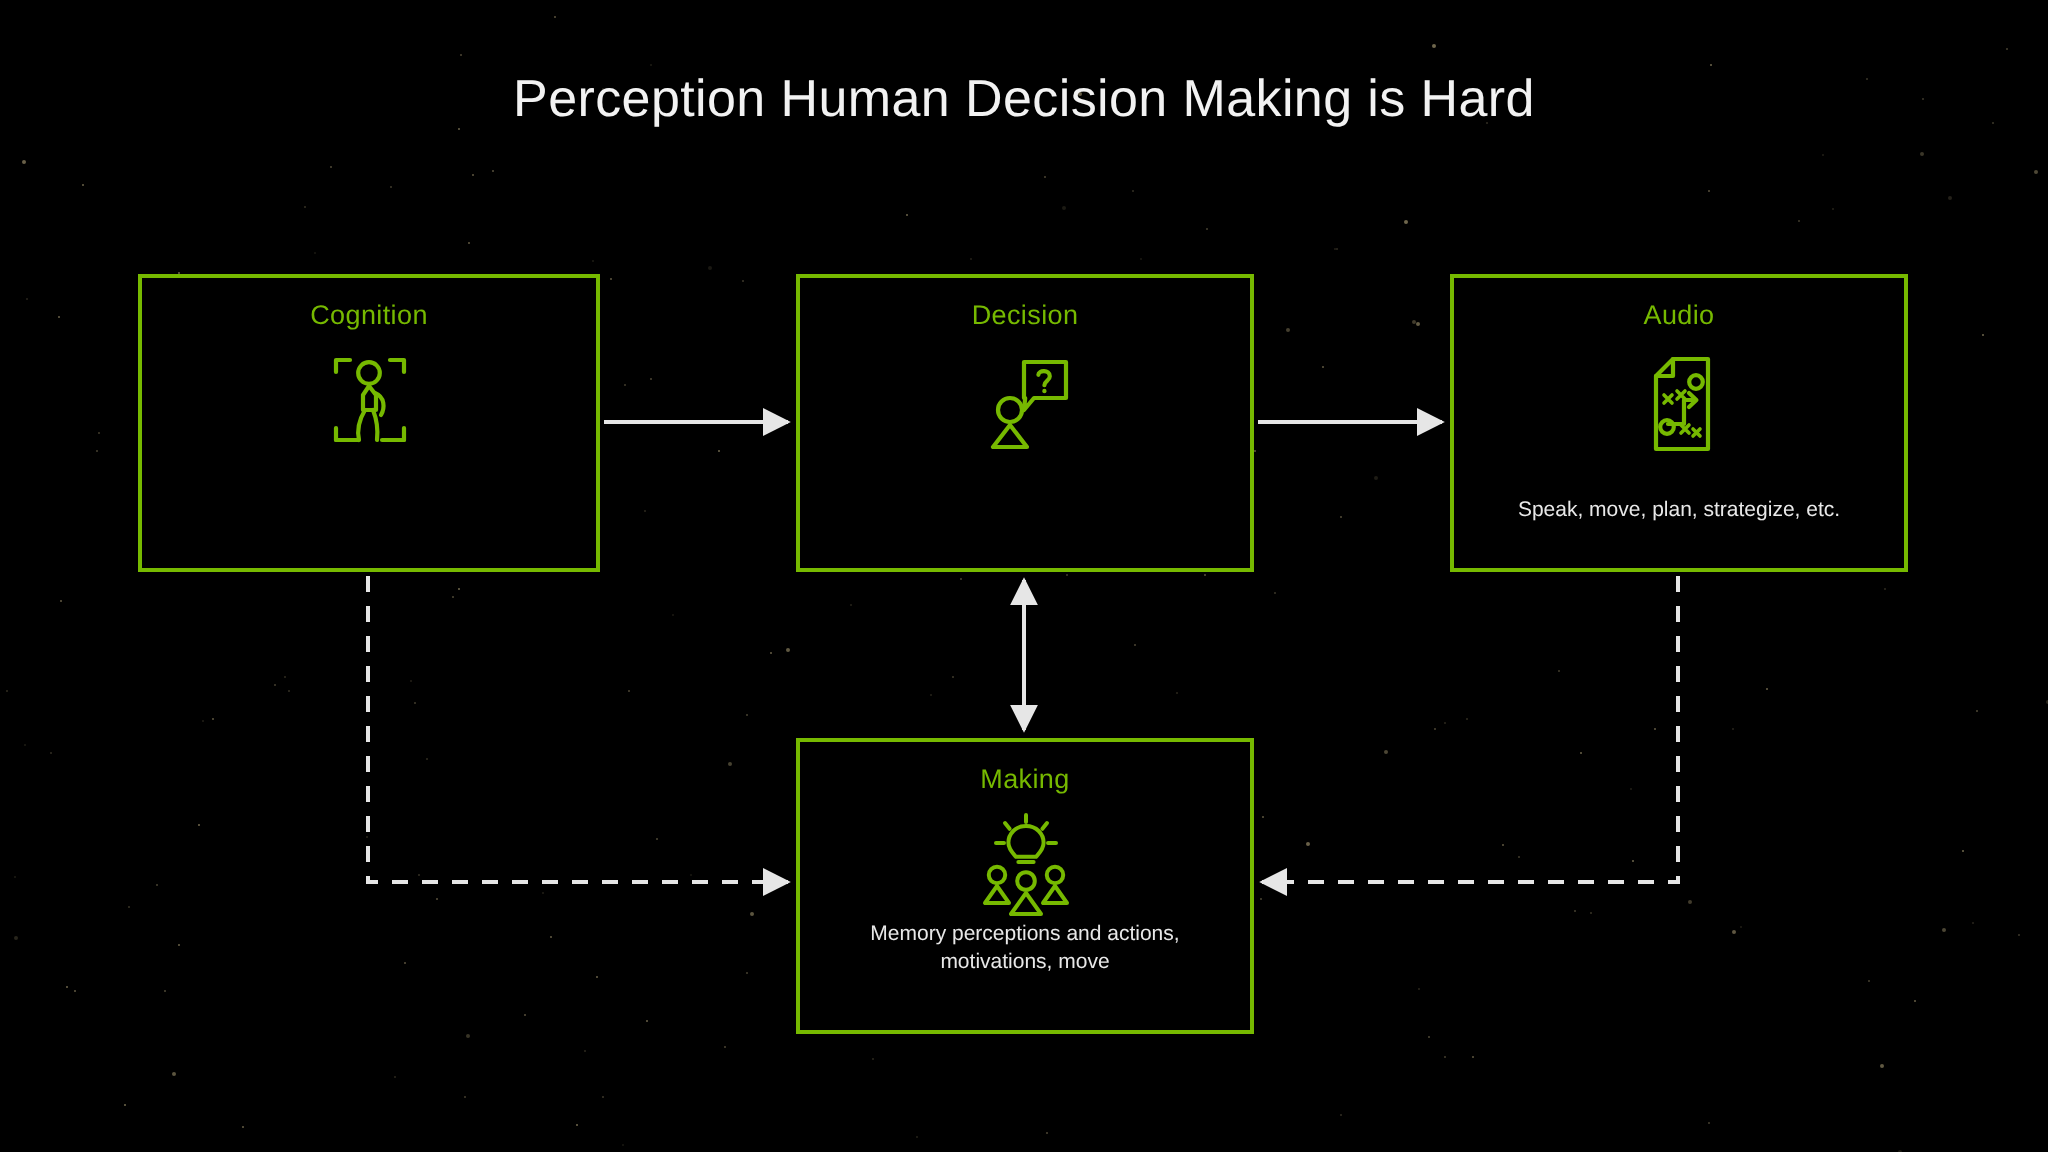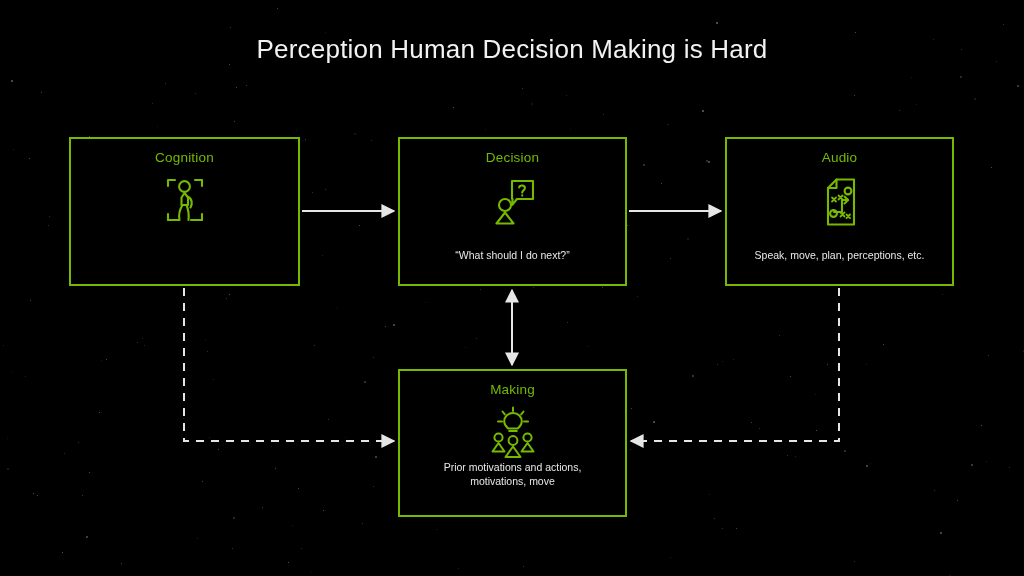--- a/index.html
+++ b/index.html
@@ -366,21 +366,20 @@
         <path d="M 27 7 L 48 7 L 48 25 L 32 25 L 27 31 L 27.6 25 L 27 25 Z"></path>
 
         <path d="M 34.2 13.4 C 34.2 10.9 39.9 10.8 39.9 14.1 C 39.9 16.4 37.2 16.4 37.2 18.6"></path>
         <line x1="37.2" y1="21.4" x2="37.2" y2="21.6"></line>
 
         <circle cx="20" cy="31" r="6"></circle>
 
         <path d="M 20 38.5 L 11.5 49.5 L 28.5 49.5 Z"></path>
       </svg>
     </div>
-    <div class="box-caption">“What should I do next?”</div>
   </div>
 
   <div class="box" id="box-action">
     <div class="box-title">Audio</div>
     <div class="box-icon">
       <svg viewBox="0 0 56 56" width="56" height="56" fill="none" stroke="#76b900" stroke-width="2.1" stroke-linecap="round" stroke-linejoin="round">
 
         <path d="M 16 14 L 24.5 5.5 L 42 5.5 L 42 50.5 L 16 50.5 Z"></path>
         <polyline points="24.5,5.5 24.5,14 16,14"></polyline>
 
@@ -392,21 +391,21 @@
         <circle cx="21.5" cy="39.5" r="3.4"></circle>
 
         <g stroke-width="1.8">
           <path d="M 20 23.5 L 24 27.5 M 24 23.5 L 20 27.5"></path>
           <path d="M 26.5 21.5 L 30.5 25.5 M 30.5 21.5 L 26.5 25.5"></path>
           <path d="M 28.5 38.5 L 32.5 42.5 M 32.5 38.5 L 28.5 42.5"></path>
           <path d="M 34.5 40.5 L 38 44 M 38 40.5 L 34.5 44"></path>
         </g>
       </svg>
     </div>
-    <div class="box-caption">Speak, move, plan, perceptions, etc.</div>
+    <div class="box-caption">Speak, move, plan, strategize, etc.</div>
   </div>
 
   <div class="box" id="box-memory">
     <div class="box-title">Making</div>
     <div class="box-icon">
       <svg viewBox="0 0 56 56" width="56" height="56" fill="none" stroke="#76b900" stroke-width="2" stroke-linecap="round" stroke-linejoin="round">
 
         <line x1="28" y1="1.5" x2="28" y2="5"></line>
         <line x1="17.5" y1="5.5" x2="19.8" y2="8.4"></line>
         <line x1="38.5" y1="5.5" x2="36.2" y2="8.4"></line>
@@ -420,18 +419,18 @@
         <path d="M 13.5 37 L 7.5 45.5 L 19.5 45.5 Z"></path>
 
         <circle cx="42.5" cy="31.5" r="4.1"></circle>
         <path d="M 42.5 37 L 36.5 45.5 L 48.5 45.5 Z"></path>
 
         <circle cx="28" cy="34.5" r="4.4"></circle>
         <path d="M 28 40.5 L 20.5 51 L 35.5 51 Z"></path>
       </svg>
     </div>
     <div class="box-caption">
-      <span>Prior motivations and actions,</span><br>
+      <span>Memory perceptions and actions,</span><br>
       <span>motivations, move</span>
     </div>
   </div>
 
 </div>
 
 </body></html>

